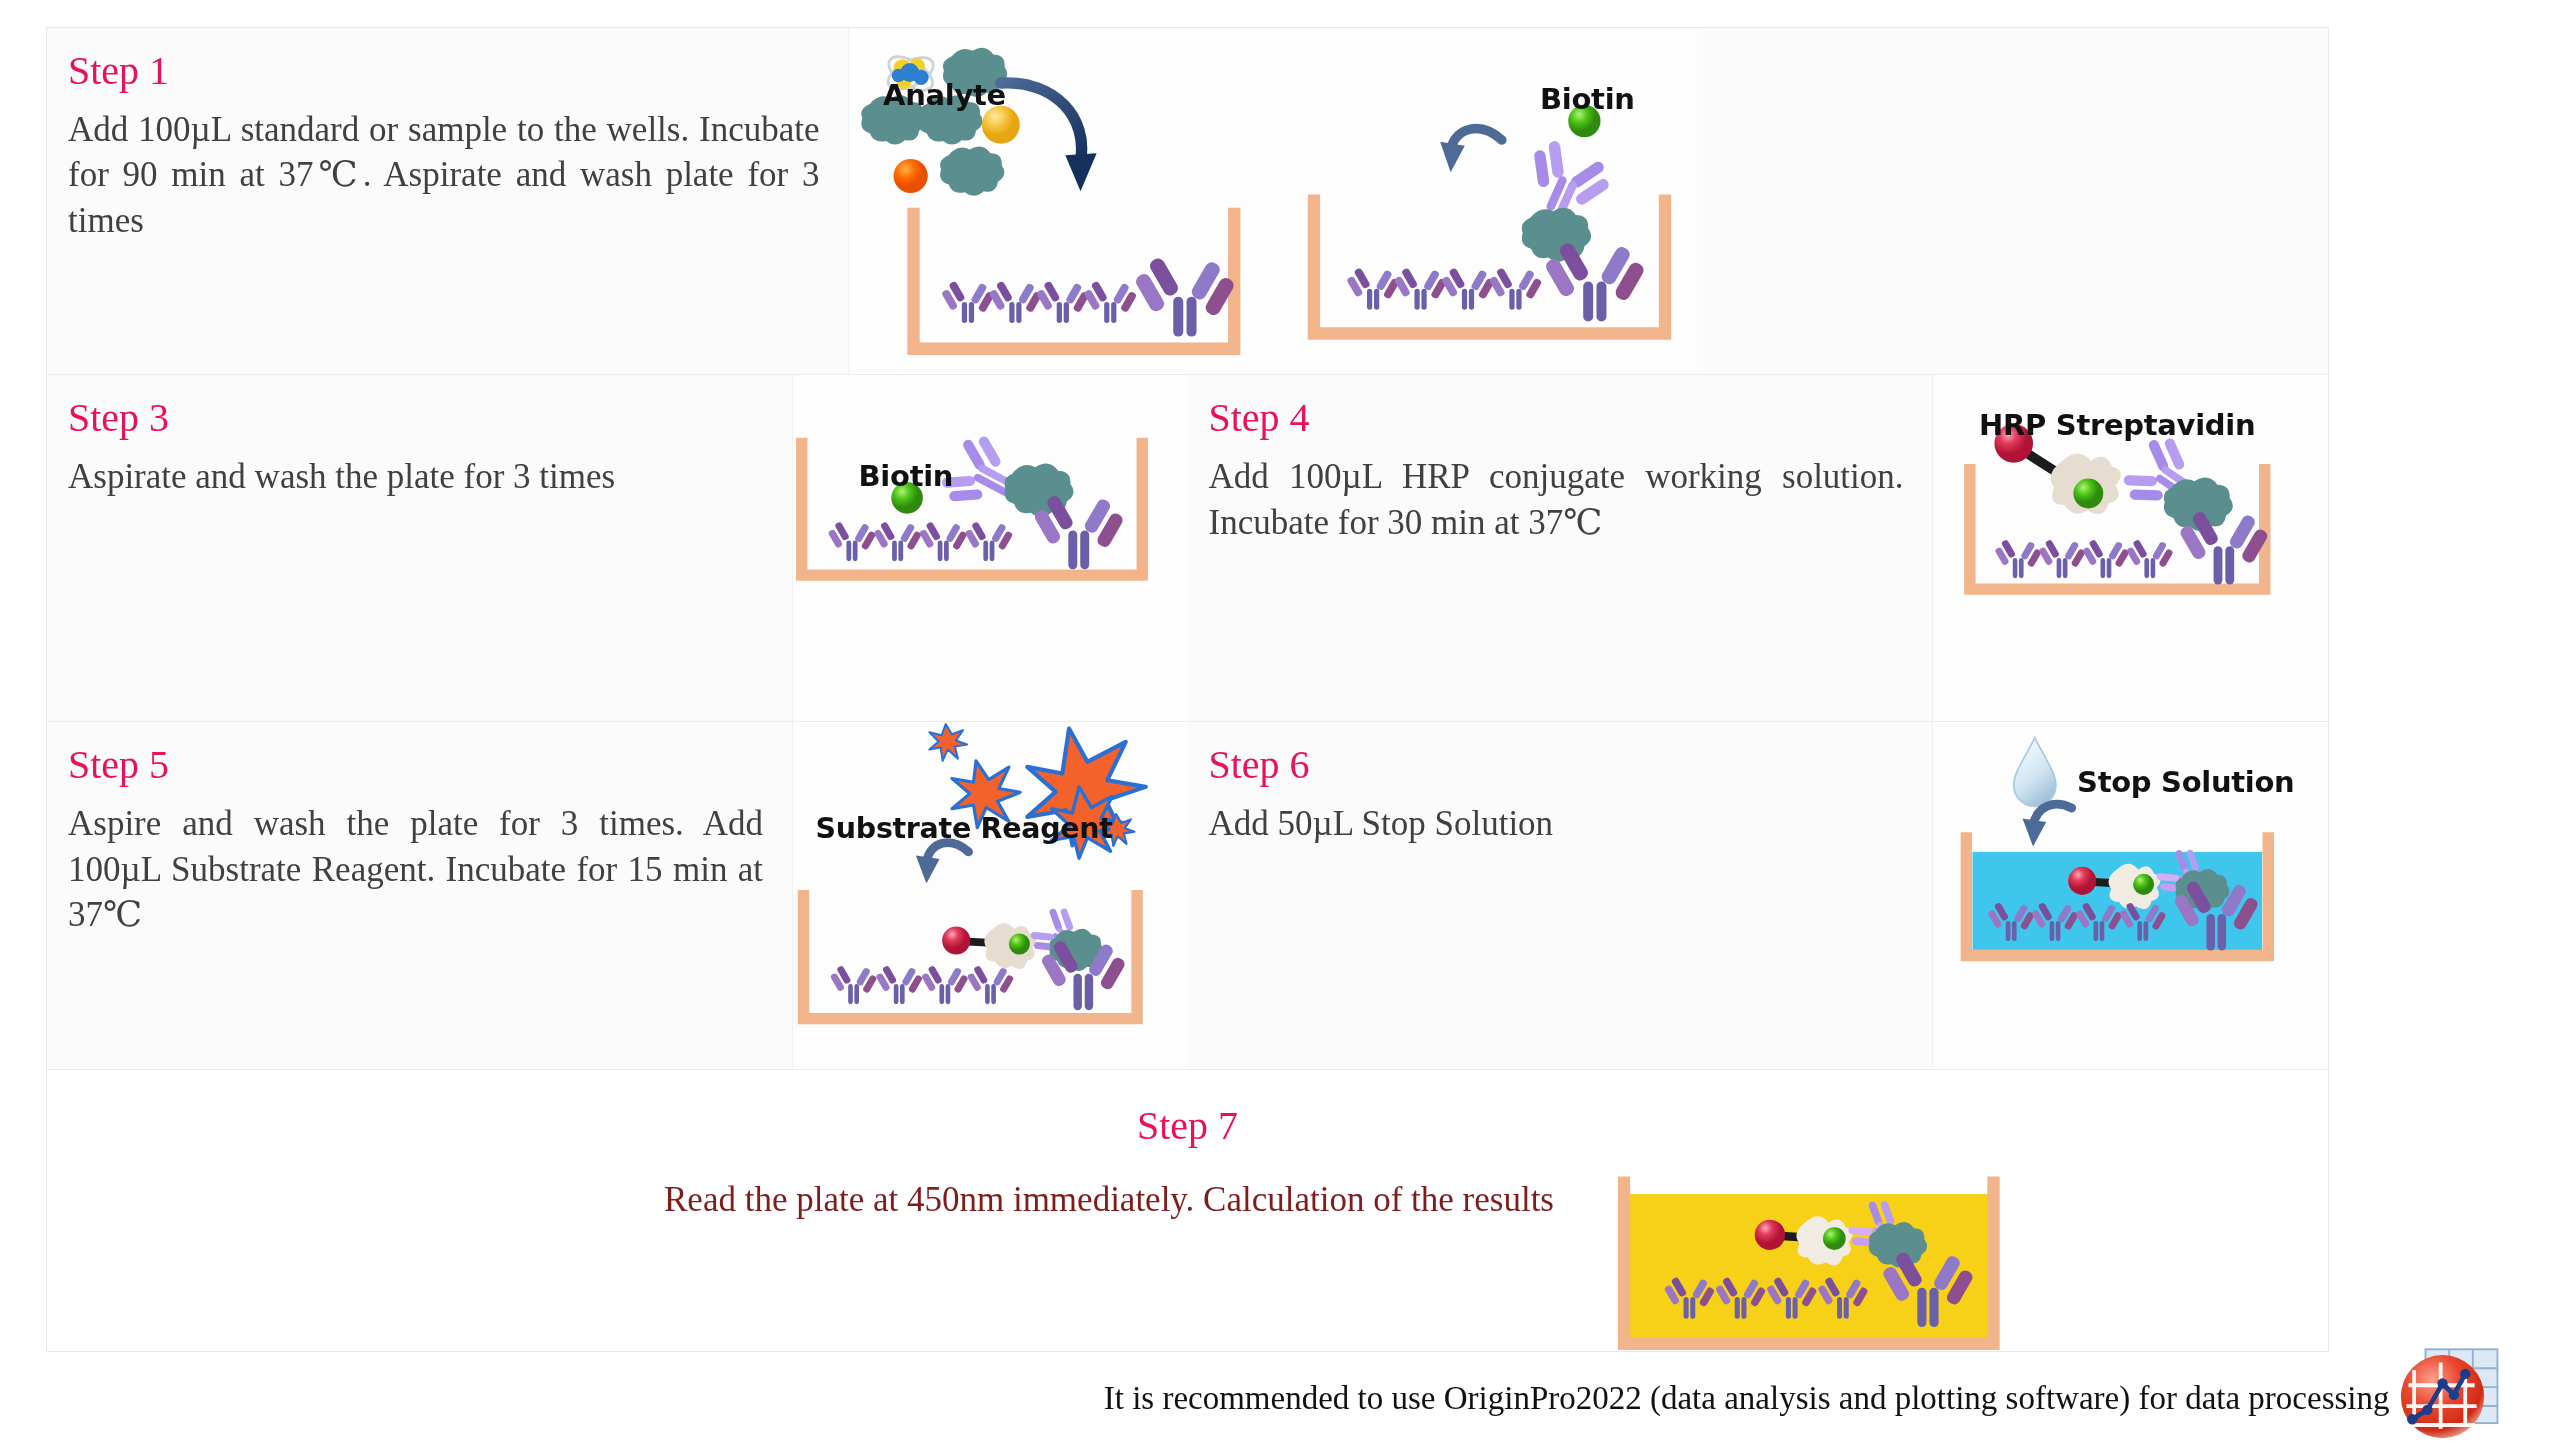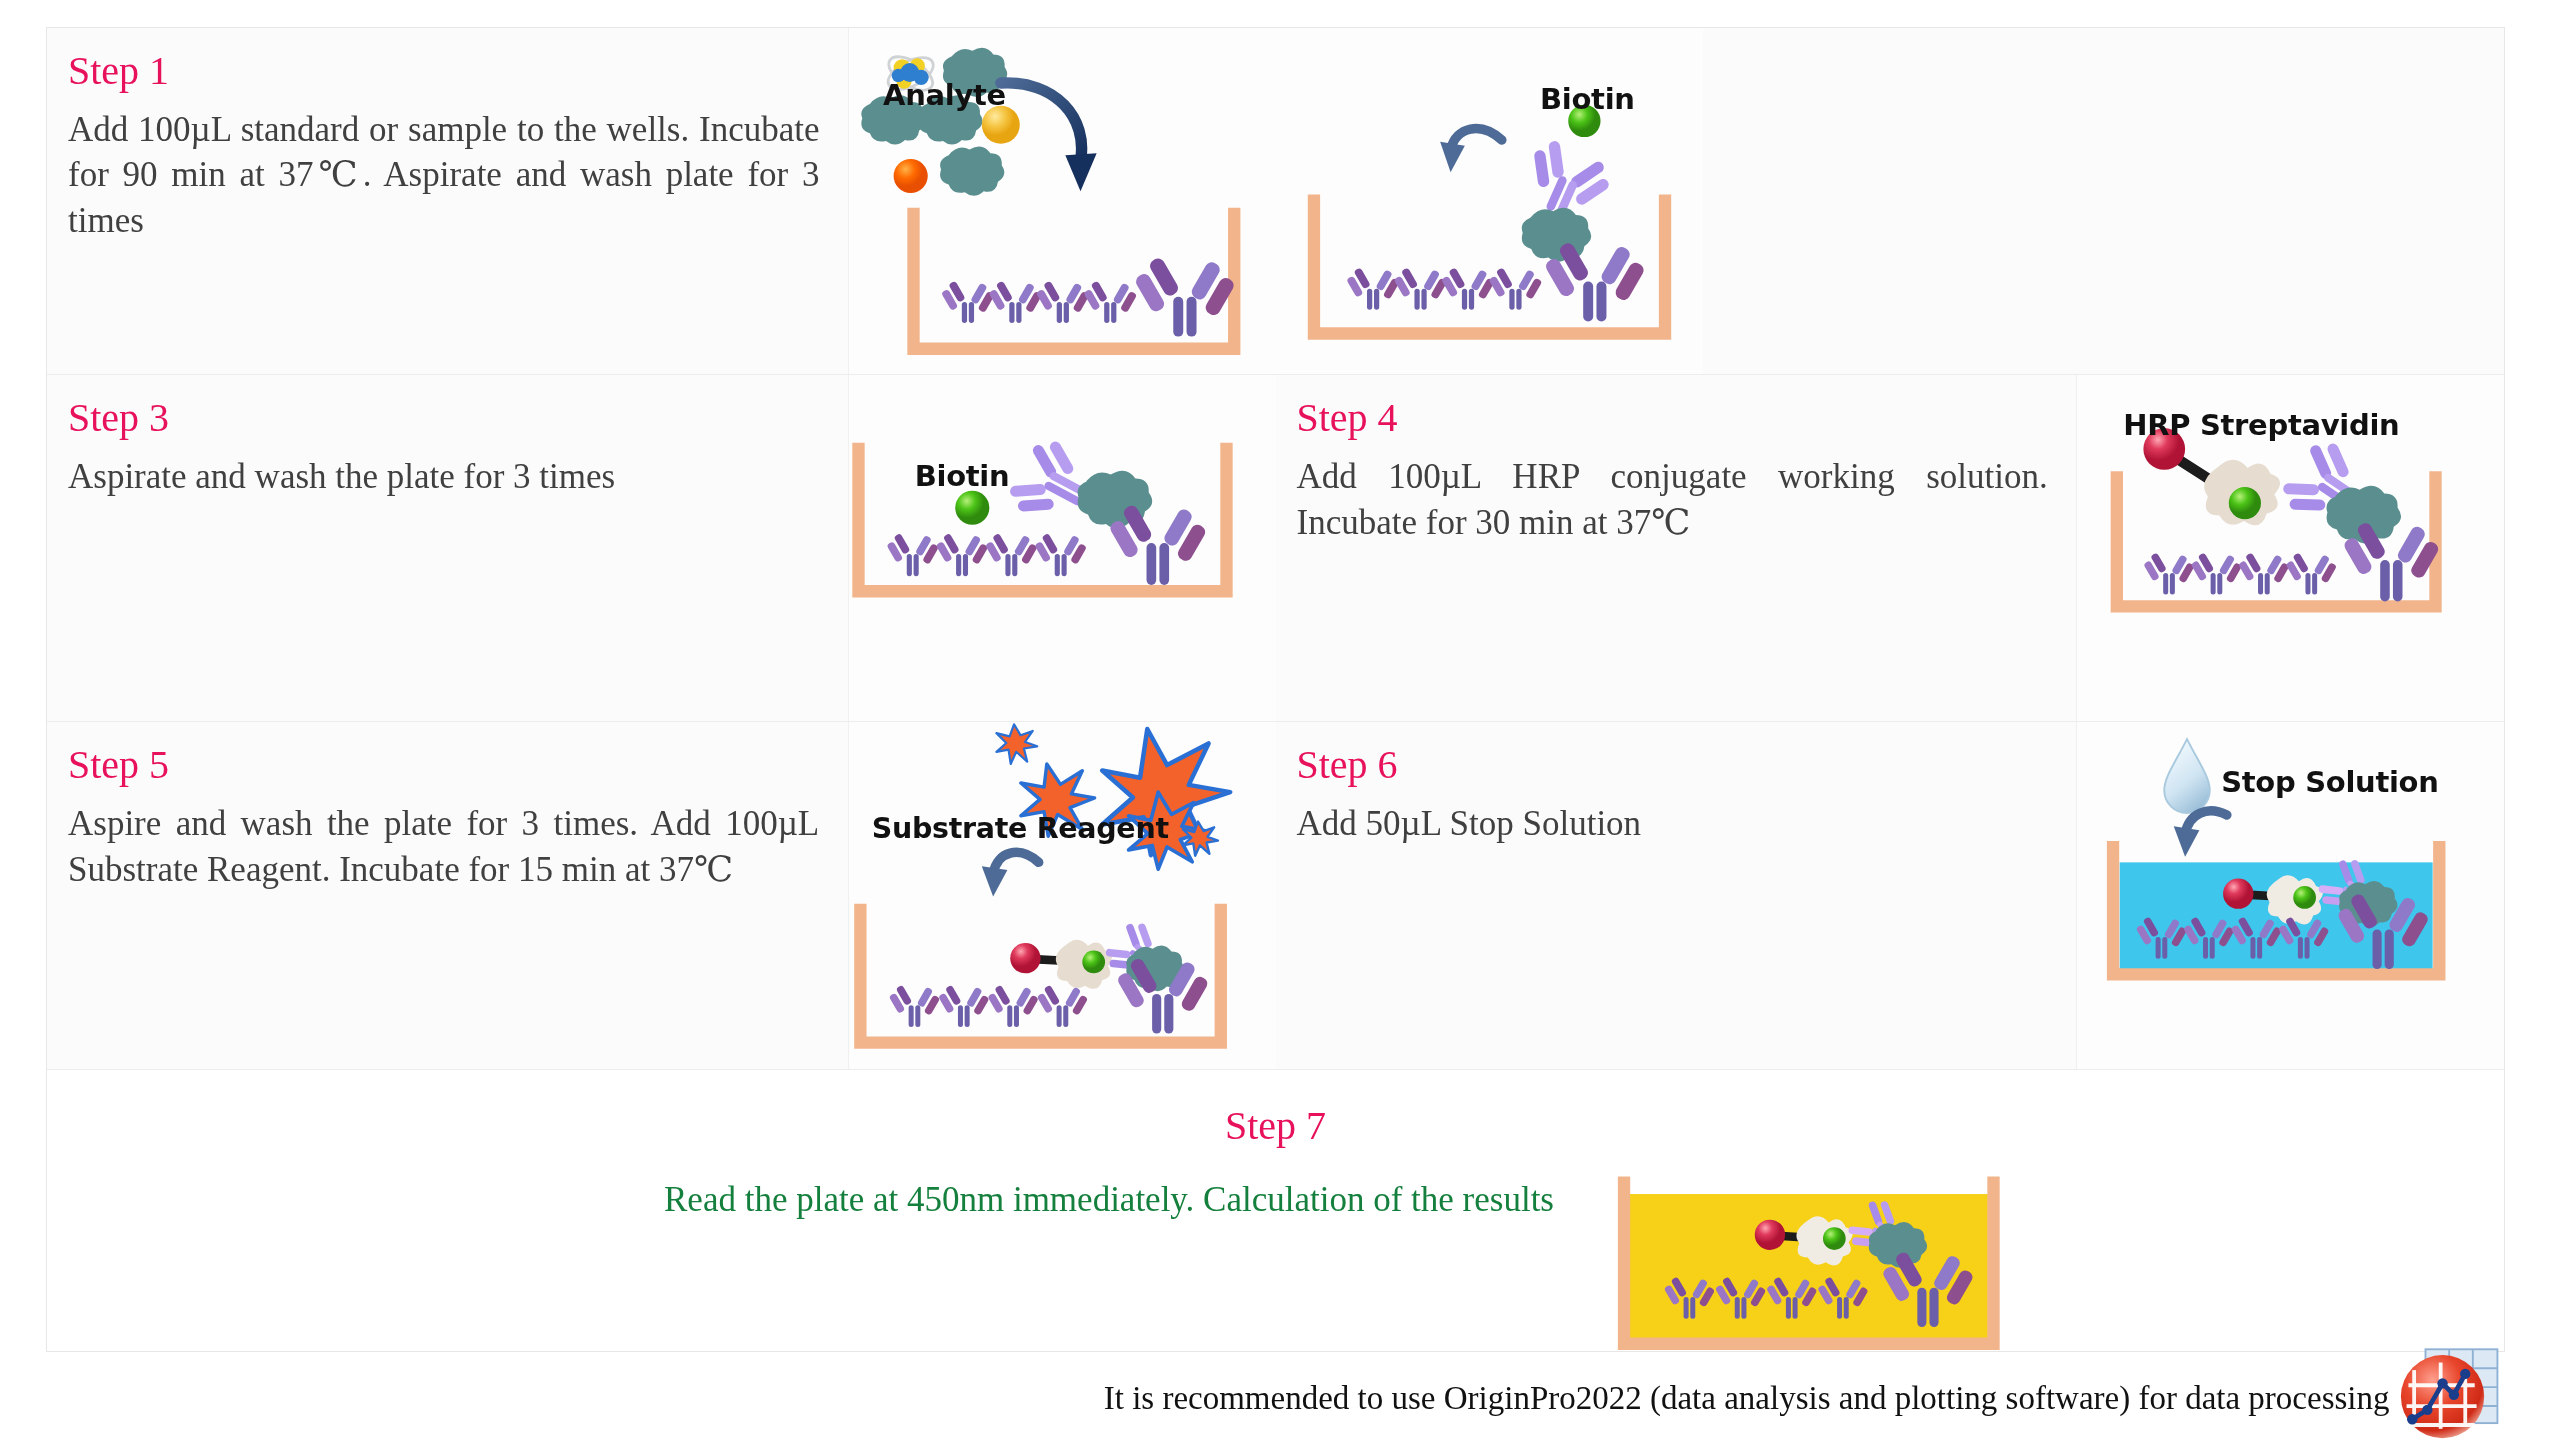--- a/index.html
+++ b/index.html
@@ -13,21 +13,21 @@
   #page {
     position: relative;
     width: 2550px; height: 1455px;
     background: #ffffff;
   }
 
   
   .table-wrap {
     position: absolute;
     left: 46px; top: 26.6px;
-    width: 2459px; height: 1325px;
+    width: 2283px; height: 1325px;
     border: 0.9px solid #e7e7e7;
     background: #fdfdfd;
     display: flex;
     flex-direction: column;
   }
 
   .row {
     display: flex;
     border-bottom: 0.9px solid #ededed;
     background: #fbfbfb;
@@ -78,21 +78,21 @@
     display: flex;
     align-items: flex-start;
     margin-top: 28.5px;
   }
   .s7-text {
     width: 893px;
     margin-left: 617px;
     font-size: 35px;
     line-height: 1.30;
     text-align: justify;
-    color: #15803d;
+    color: #7f1d1d;
   }
   .s7-art { position: relative; width: 399px; height: 190px; margin-left: 57px; }
 
   
   .footer {
     position: absolute;
     left: 46px; top: 1365px;
     width: 2459px; height: 66px;
     display: flex;
     align-items: center;

